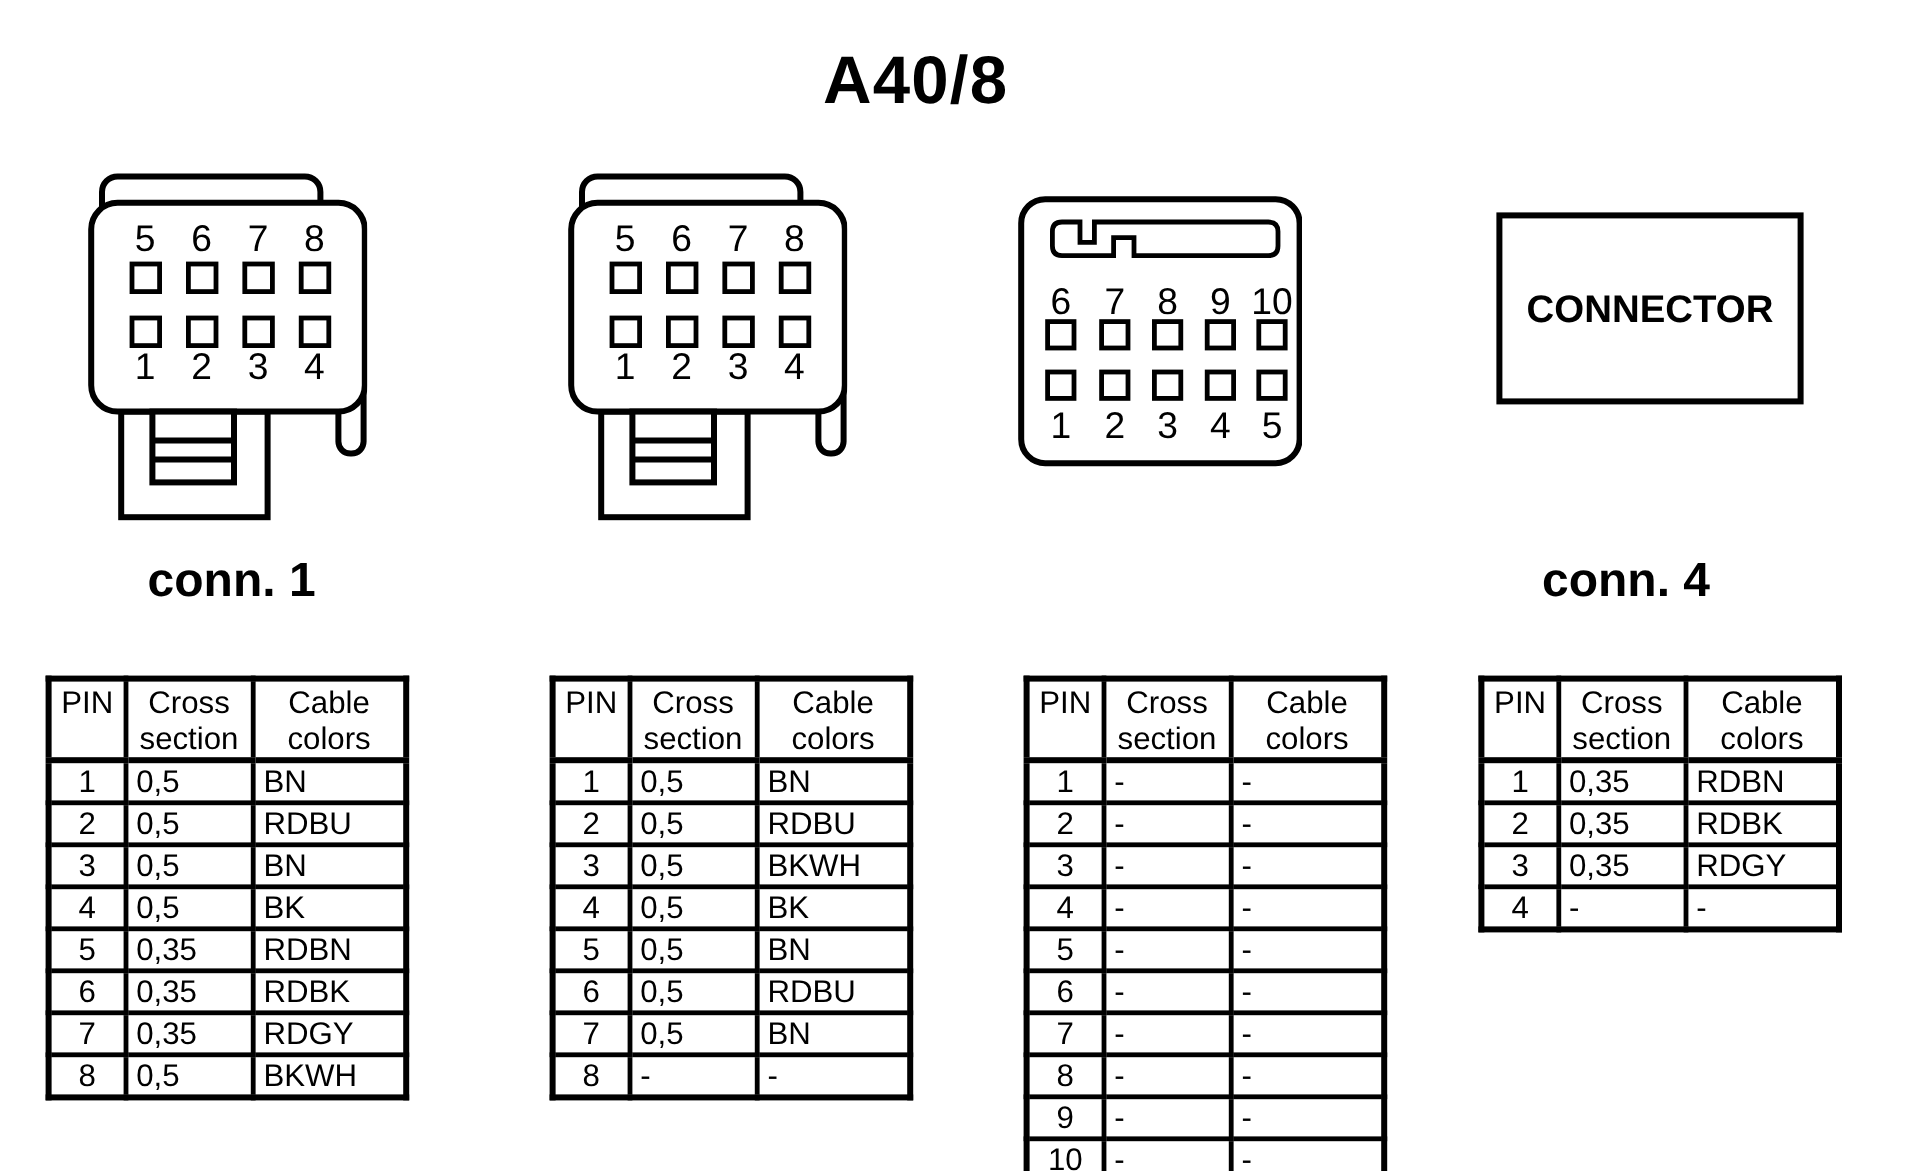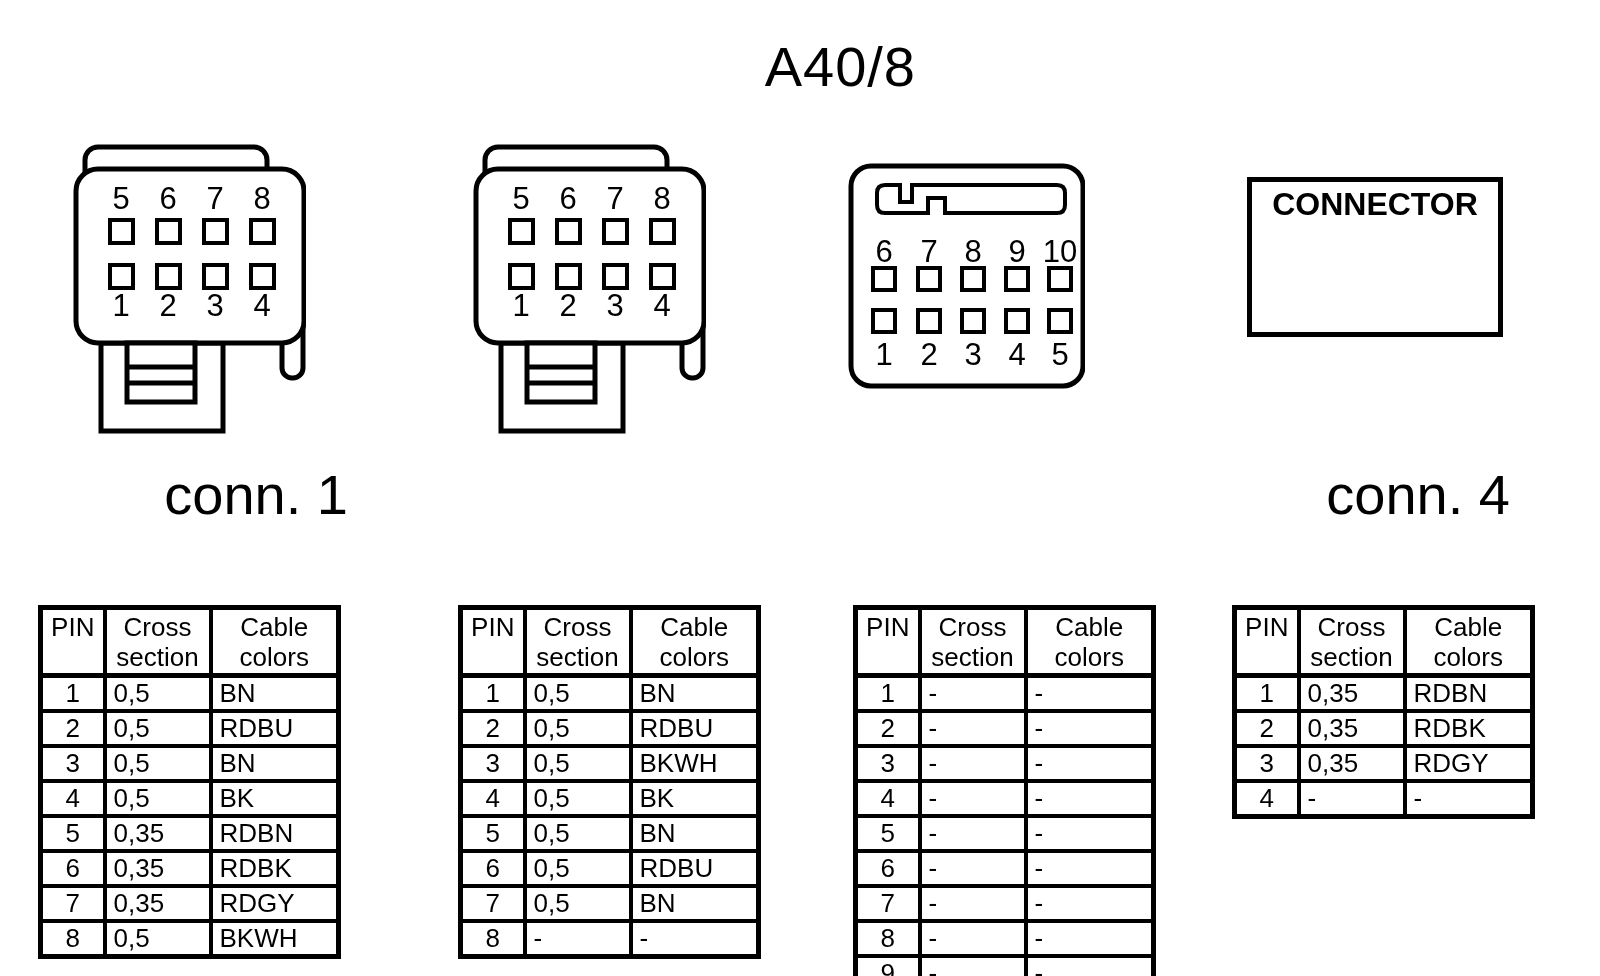--- a/index.html
+++ b/index.html
@@ -1,37 +1,37 @@
 <!DOCTYPE html>
 <html><head>
 <meta charset="utf-8">
 <style>
   html,body{margin:0;padding:0;background:#fff;}
   .page{
     position:relative;width:1600px;height:976px;background:#ffffff;
     font-family:"Liberation Sans",sans-serif;color:#000;overflow:hidden;
   }
   .title{
-    position:absolute;left:610px;top:34px;width:306px;text-align:right;
-    font-size:56px;font-weight:normal;letter-spacing:1px;
+    position:absolute;left:610px;top:34px;width:306px;text-align:center;
+    font-size:56px;font-weight:bold;letter-spacing:1px;
   }
   .conn-svg{position:absolute;}
   .conn-label{
-    position:absolute;top:462px;width:310px;text-align:right;
-    font-size:56px;font-weight:normal;
+    position:absolute;top:462px;width:310px;text-align:center;
+    font-size:40px;font-weight:bold;
   }
   .na-box{
     position:absolute;left:1247px;top:177px;width:256px;height:160px;
     border:5px solid #000;box-sizing:border-box;
-    display:flex;flex-direction:row;justify-content:center;
+    display:flex;flex-direction:column;justify-content:center;
     text-align:center;font-size:32px;font-weight:bold;line-height:45px;
   }
   table.pin-table{
     position:absolute;top:563px;border-collapse:collapse;
-    background:#fff;table-layout:fixed;margin-top:42px;
+    background:#fff;table-layout:fixed;
   }
   table.pin-table,table.pin-table th,table.pin-table td{border:4px solid #000;}
   table.pin-table{border-width:5px;}
   table.pin-table th{
     height:61px;font-weight:normal;font-size:26px;line-height:30px;
     vertical-align:top;text-align:center;padding:2px 0 0 0;
     border-bottom-width:5px;
   }
   table.pin-table td{
     height:27px;font-size:26px;padding:0;vertical-align:middle;

